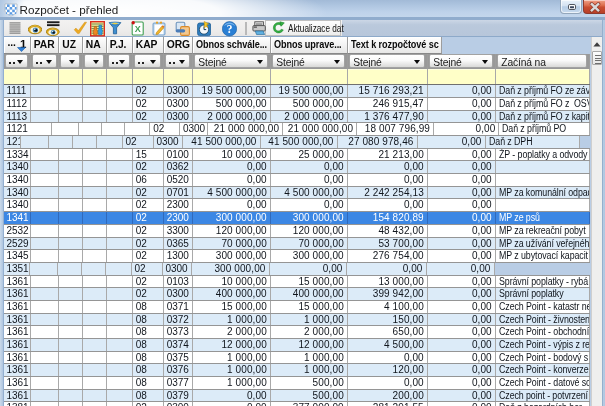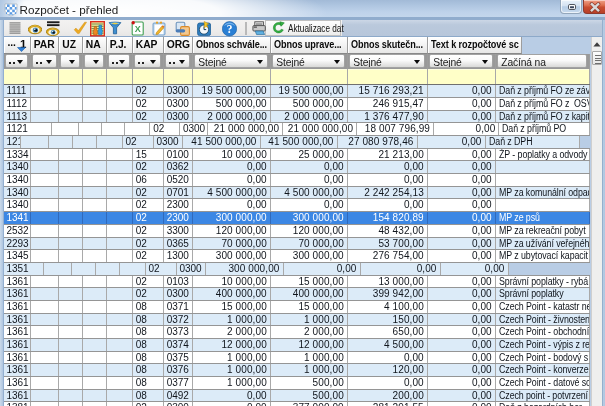--- a/index.html
+++ b/index.html
@@ -197,21 +197,20 @@
         </svg>
       </div>
       <div class="hc" style="width:28.5px">PAR</div>
       <div class="hc" style="width:23.5px">UZ</div>
       <div class="hc" style="width:24px">NA</div>
       <div class="hc" style="width:26px">P.J.</div>
       <div class="hc" style="width:31px">KAP</div>
       <div class="hc" style="width:29px">ORG</div>
       <div class="hc" style="width:78px"><span class="sq">Obnos schvále...</span></div>
       <div class="hc" style="width:77px"><span class="sq">Obnos uprave...</span></div>
-      <div class="hc" style="width:80px"><span class="sq">Obnos skutečn...</span></div>
       <div class="hc" style="width:94.2px"><span class="sq">Text k rozpočtové sc</span></div>
     </div>
 <div class="cmbrow">
       <div class="cc" style="width:27.3px">
         <div class="cmb">
           <span class="dots">
             <span style="position:absolute;left:0;top:0;width:2px;height:2.2px;background:#222;"></span>
             <span style="position:absolute;left:3.8px;top:0;width:2px;height:2.2px;background:#222;"></span>
           </span>
           <span class="arr"></span>
@@ -470,21 +469,21 @@
         <div class="dc" style="width:26px"></div>
         <div class="dc" style="width:31px">02</div>
         <div class="dc" style="width:29px">3300</div>
         <div class="dc num" style="width:78px">120&nbsp;000,00</div>
         <div class="dc num" style="width:77px">120&nbsp;000,00</div>
         <div class="dc num" style="width:80px">48&nbsp;432,00</div>
         <div class="dc num" style="width:68px">0,00</div>
         <div class="dc" style="width:94.2px"><span class="sq">MP za rekreační pobyt</span></div>
       </div>
       <div class="drow rb">
-        <div class="dc" style="width:27.3px">2293</div>
+        <div class="dc" style="width:27.3px">2529</div>
         <div class="dc" style="width:28.5px"></div>
         <div class="dc" style="width:23.5px"></div>
         <div class="dc" style="width:24px"></div>
         <div class="dc" style="width:26px"></div>
         <div class="dc" style="width:31px">02</div>
         <div class="dc" style="width:29px">0365</div>
         <div class="dc num" style="width:78px">70&nbsp;000,00</div>
         <div class="dc num" style="width:77px">70&nbsp;000,00</div>
         <div class="dc num" style="width:80px">53&nbsp;700,00</div>
         <div class="dc num" style="width:68px">0,00</div>
@@ -498,21 +497,21 @@
         <div class="dc" style="width:26px"></div>
         <div class="dc" style="width:31px">02</div>
         <div class="dc" style="width:29px">1300</div>
         <div class="dc num" style="width:78px">300&nbsp;000,00</div>
         <div class="dc num" style="width:77px">300&nbsp;000,00</div>
         <div class="dc num" style="width:80px">276&nbsp;754,00</div>
         <div class="dc num" style="width:68px">0,00</div>
         <div class="dc" style="width:94.2px"><span class="sq">MP z ubytovací kapacit</span></div>
       </div>
       <div class="drow rb">
-        <div class="dc" style="width:40px">1351</div>
+        <div class="dc" style="width:26px">1351</div>
         <div class="dc" style="width:28.5px"></div>
         <div class="dc" style="width:23.5px"></div>
         <div class="dc" style="width:24px"></div>
         <div class="dc" style="width:26px"></div>
         <div class="dc" style="width:31px">02</div>
         <div class="dc" style="width:29px">0300</div>
         <div class="dc num" style="width:78px">300&nbsp;000,00</div>
         <div class="dc num" style="width:77px">0,00</div>
         <div class="dc num" style="width:80px">0,00</div>
         <div class="dc num" style="width:68px">0,00</div>
@@ -643,21 +642,21 @@
         <div class="dc num" style="width:68px">0,00</div>
         <div class="dc" style="width:94.2px"><span class="sq">Czech Point - datové sc</span></div>
       </div>
       <div class="drow rb">
         <div class="dc" style="width:27.3px">1361</div>
         <div class="dc" style="width:28.5px"></div>
         <div class="dc" style="width:23.5px"></div>
         <div class="dc" style="width:24px"></div>
         <div class="dc" style="width:26px"></div>
         <div class="dc" style="width:31px">08</div>
-        <div class="dc" style="width:29px">0492</div>
+        <div class="dc" style="width:29px">0379</div>
         <div class="dc num" style="width:78px">0,00</div>
         <div class="dc num" style="width:77px">500,00</div>
         <div class="dc num" style="width:80px">200,00</div>
         <div class="dc num" style="width:68px">0,00</div>
         <div class="dc" style="width:94.2px"><span class="sq">Czech point - potvrzení</span></div>
       </div>
       <div class="drow rw">
         <div class="dc" style="width:27.3px">1381</div>
         <div class="dc" style="width:28.5px"></div>
         <div class="dc" style="width:23.5px"></div>

